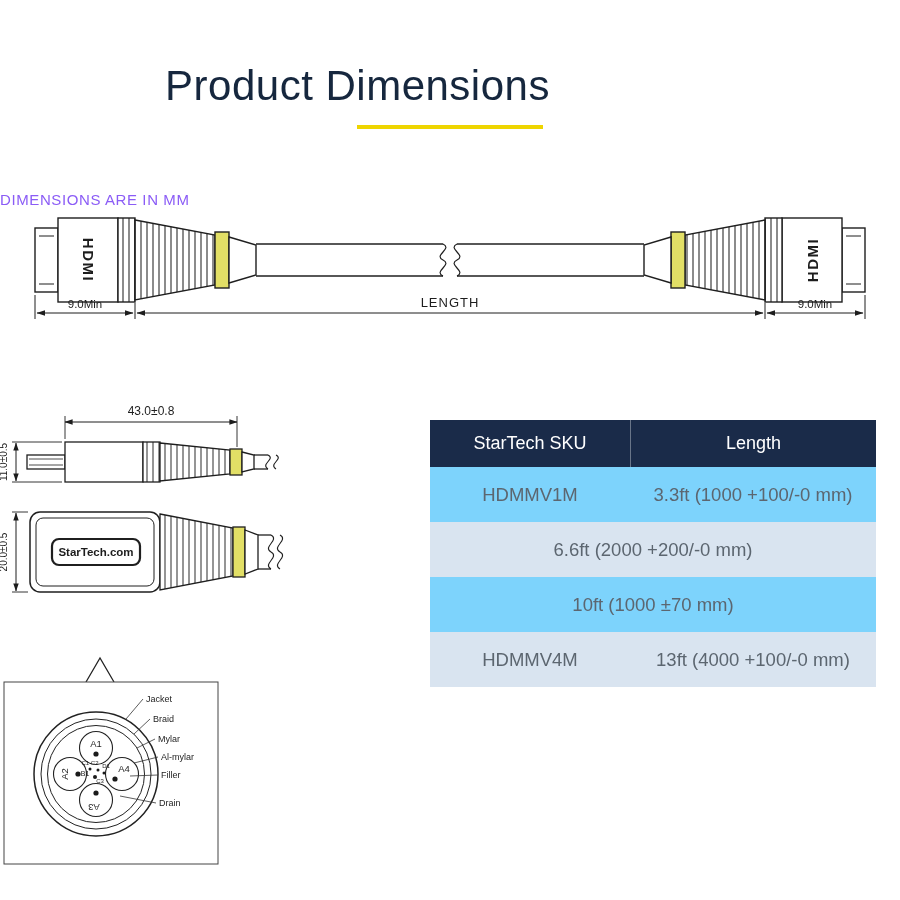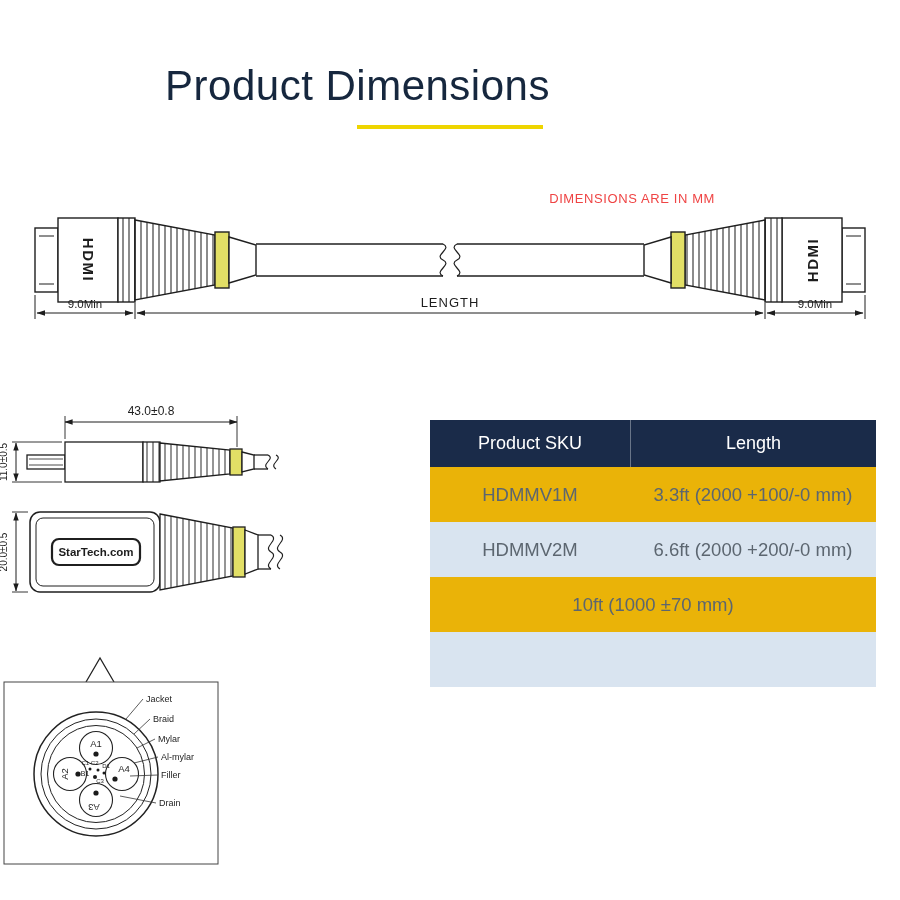--- a/index.html
+++ b/index.html
@@ -14,40 +14,40 @@
     position:absolute; top:62px; left:0; width:100%;
     text-align:center; font-size:42px; font-weight:400;
     color:#16273e; letter-spacing:0.5px;
   }
   .title-underline {
     position:absolute; top:125px; left:357px; width:186px; height:4px;
     background:#eed500;
   }
   .units-note {
     position:absolute; top:191px; left:0; width:100%;
-    text-align:right; font-size:13px; letter-spacing:0.6px; color:#ef4444;
+    text-align:left; font-size:15px; letter-spacing:0.6px; color:#8b5cf6;
   }
 
   svg { position:absolute; display:block; }
   svg text { font-family:"Liberation Sans", sans-serif; fill:#1d1d1d; }
   .cable-svg  { top:205px; left:0; }
   .views-svg  { top:398px; left:0; }
   .cross-svg  { top:648px; left:0; }
 
   
   .spec-table { position:absolute; left:430px; top:420px; width:446px; }
   .tbl-header { display:flex; background:#1a2b49; color:#ffffff; height:47px; }
   .tbl-header .col1, .tbl-header .col2 {
     display:flex; align-items:center; justify-content:center; font-size:18px;
   }
   .tbl-header .col2 { border-left:1px solid rgba(255,255,255,0.35); }
   .col1 { width:200px; }
   .col2 { flex:1; }
   .tbl-row {
-    display:flex; height:55px; color:#5c6670; font-size:18.5px; background:#eab308;
+    display:flex; height:55px; color:#5c6670; font-size:18.5px; background:#7dd3fc;
   }
   .tbl-row.alt { background:#d9e4f0; }
   .tbl-row .col1, .tbl-row .col2 {
     display:flex; align-items:center; justify-content:center;
   }
 </style>
 </head>
 <body>
 
 <div class="stage">
@@ -194,31 +194,32 @@
     <text x="146" y="54" font-size="9">Jacket</text>
     <text x="153" y="74" font-size="9">Braid</text>
     <text x="158" y="94" font-size="9">Mylar</text>
     <text x="161" y="112" font-size="9">Al-mylar</text>
     <text x="161" y="130" font-size="9">Filler</text>
     <text x="159" y="158" font-size="9">Drain</text>
   </svg>
 
   <div class="spec-table">
     <div class="tbl-header">
-      <div class="col1">Product SKU</div>
+      <div class="col1">StarTech SKU</div>
       <div class="col2">Length</div>
     </div>
     <div class="tbl-row">
       <div class="col1">HDMMV1M</div>
-      <div class="col2">3.3ft (2000 +100/-0 mm)</div>
+      <div class="col2">3.3ft (1000 +100/-0 mm)</div>
     </div>
     <div class="tbl-row alt">
-      <div class="col1">HDMMV2M</div>
       <div class="col2">6.6ft (2000 +200/-0 mm)</div>
     </div>
     <div class="tbl-row">
       <div class="col2">10ft (1000 ±70 mm)</div>
     </div>
     <div class="tbl-row alt">
+      <div class="col1">HDMMV4M</div>
+      <div class="col2">13ft (4000 +100/-0 mm)</div>
     </div>
   </div>
 
 </div>
 
 </body></html>

